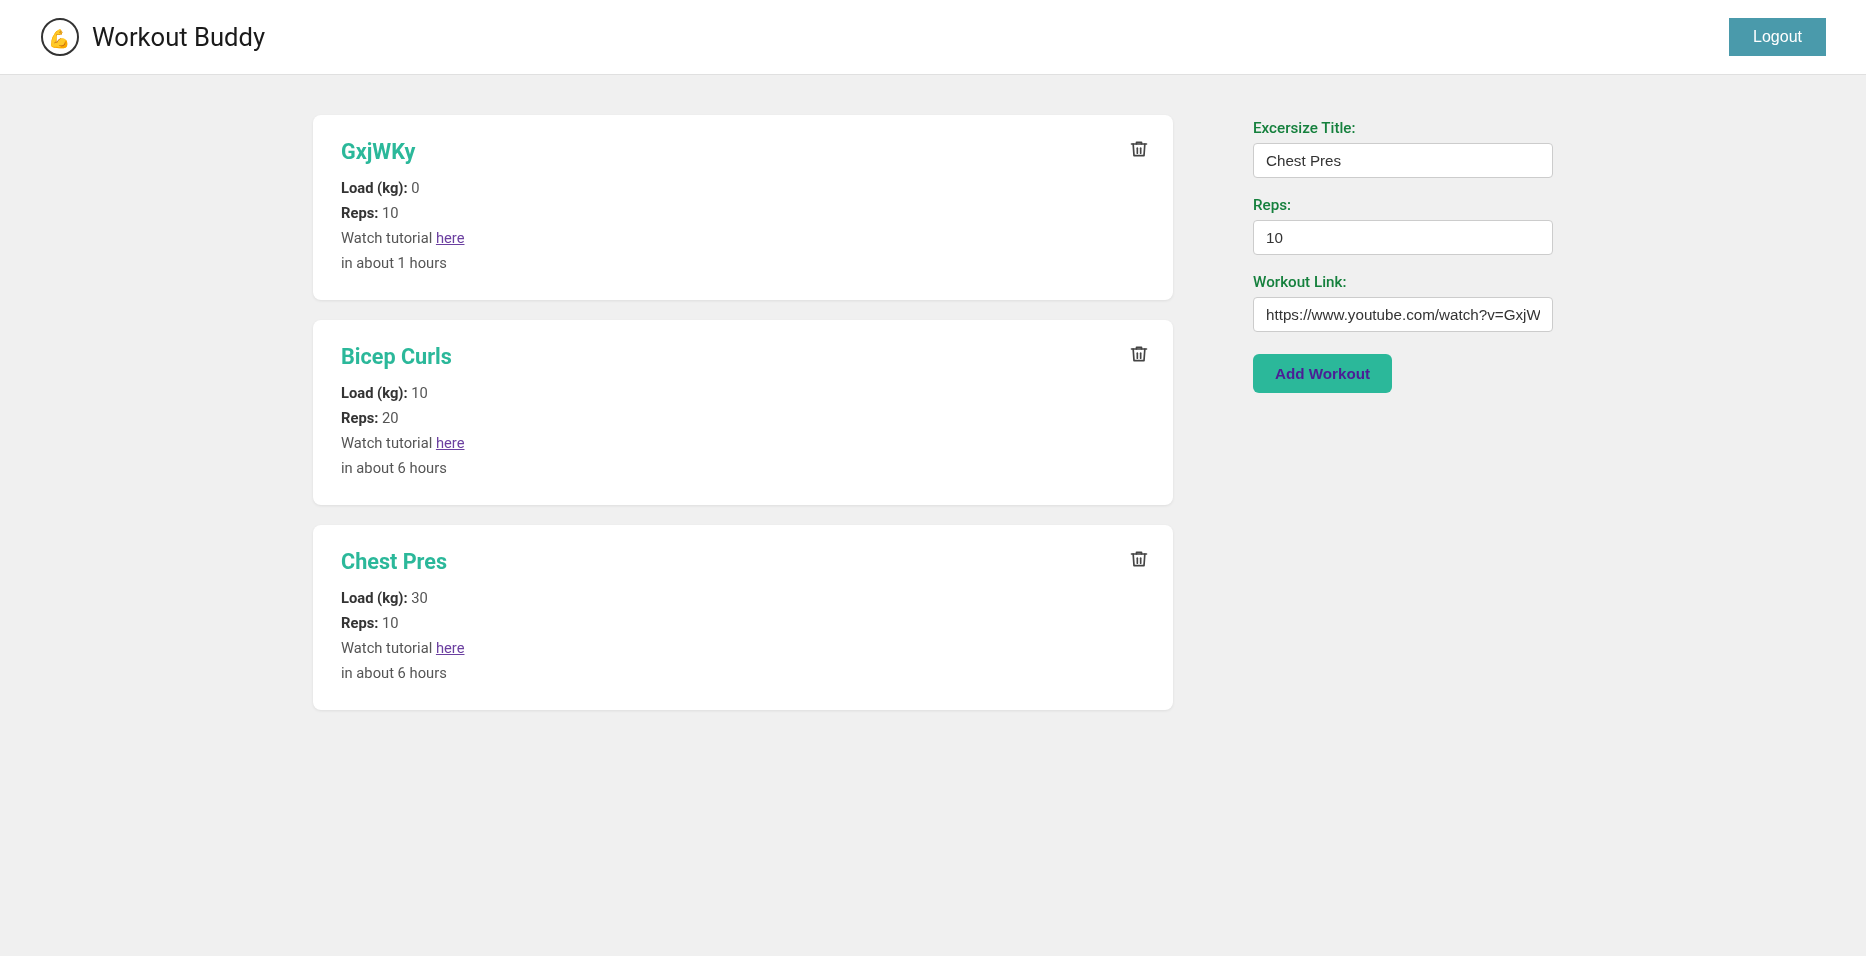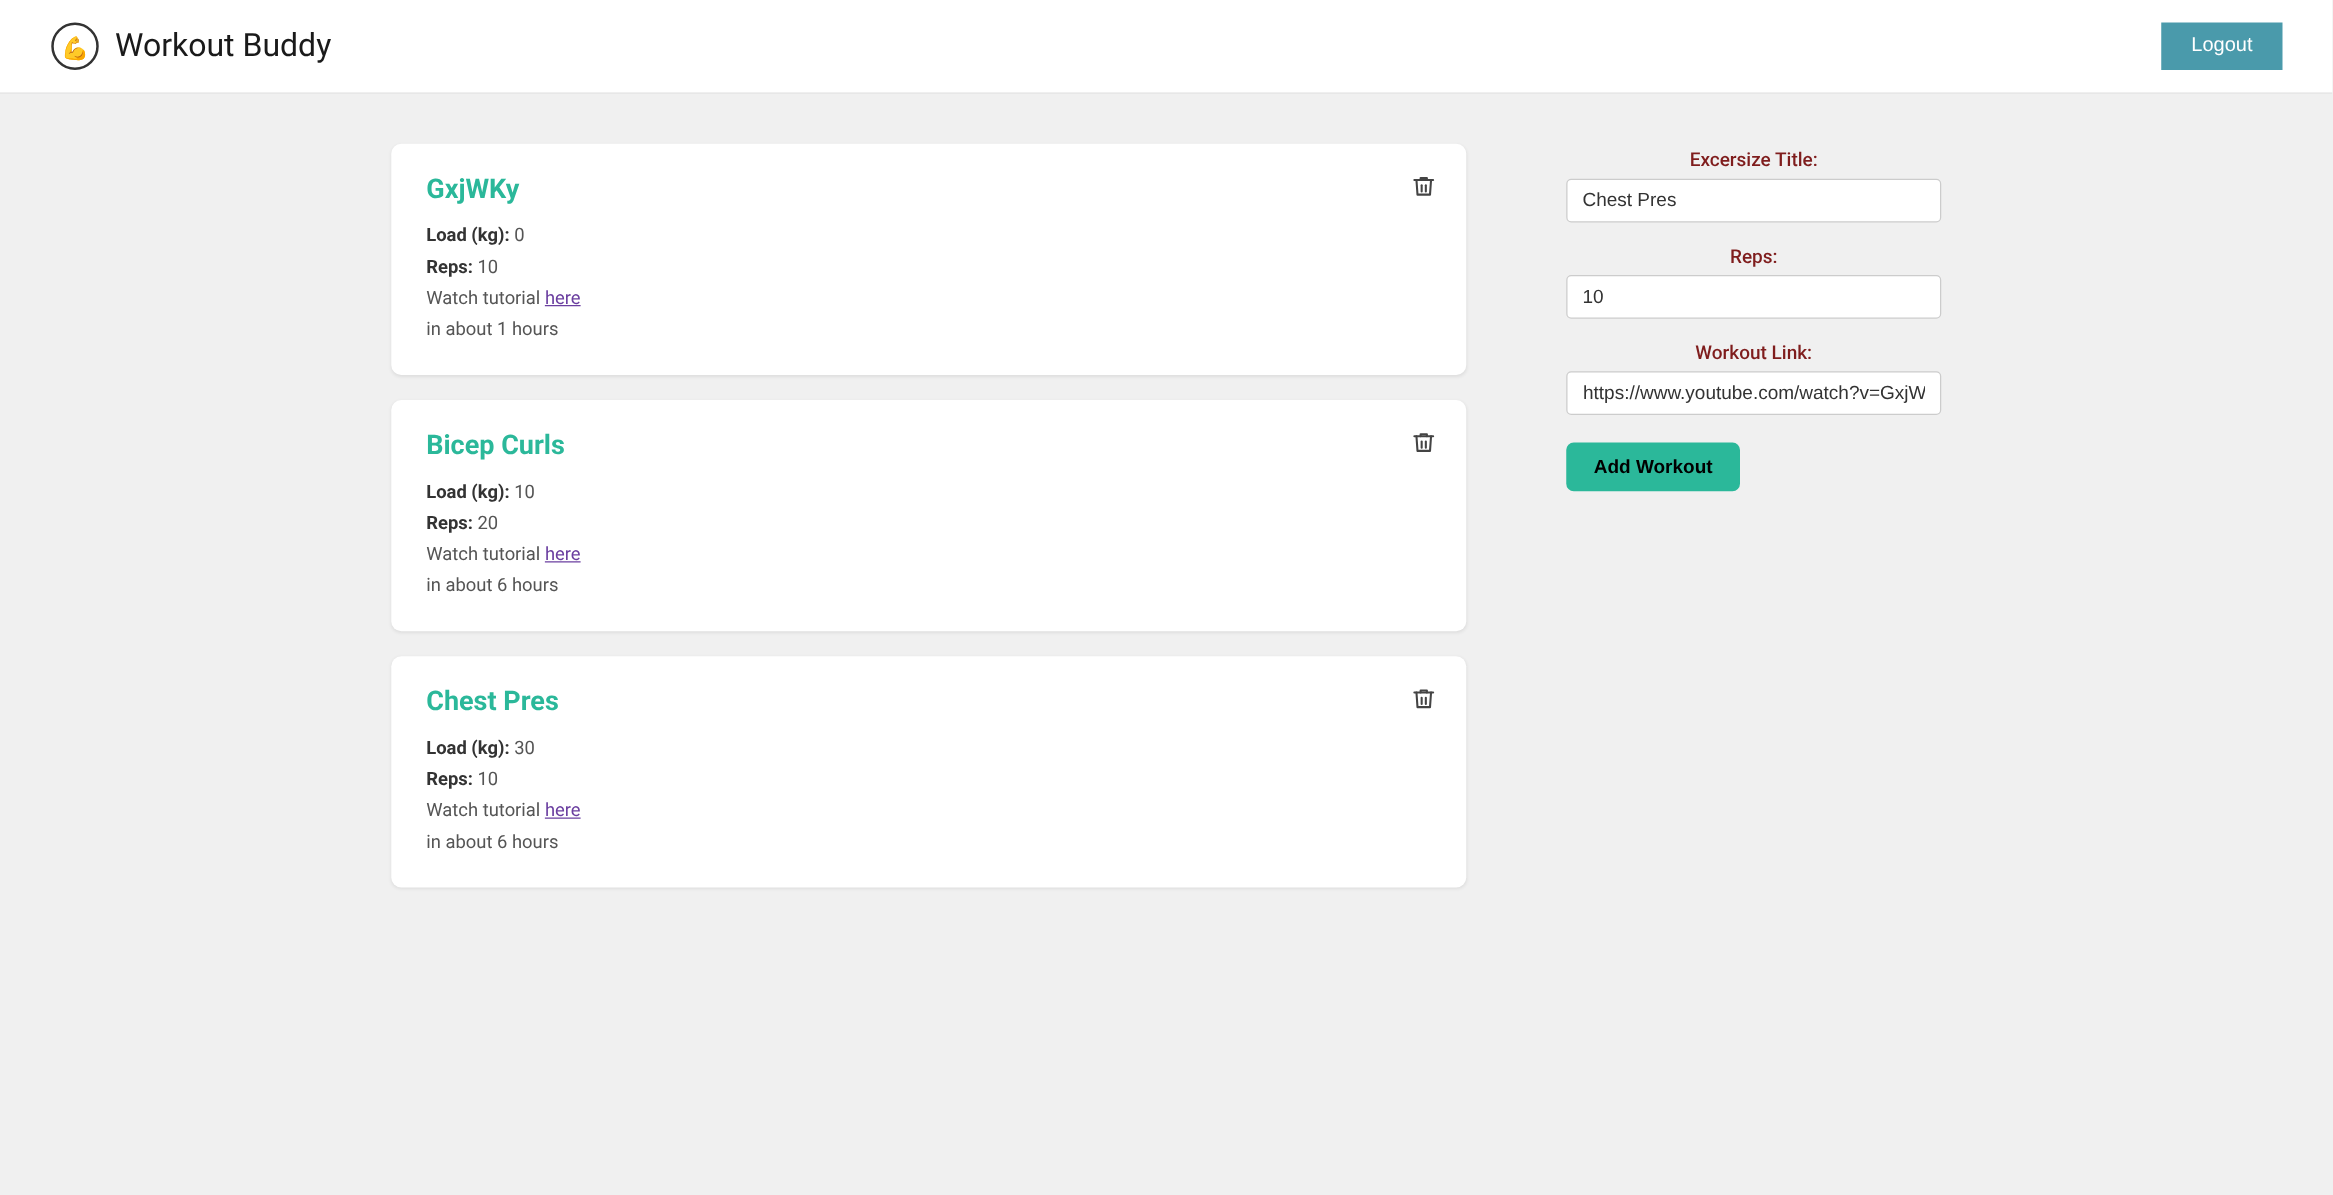--- a/index.html
+++ b/index.html
@@ -124,40 +124,39 @@
       margin-bottom: 20px;
     }
 
     .form-group {
       margin-bottom: 18px;
     }
 
     .form-label {
       display: block;
       font-size: 0.95rem;
-      color: #7f1d1d;
+      color: #15803d;
       margin-bottom: 6px;
       font-weight: 500;
-      text-align: center;
     }
 
     .form-input {
       width: 100%;
       padding: 8px 12px;
       border: 1px solid #ccc;
       border-radius: 4px;
       font-size: 0.95rem;
       color: #333;
       background: #fff;
       outline: none;
     }
 
     .add-workout-button {
       background-color: #2bb89a;
-      color: #000000;
+      color: #4c1d95;
       border: none;
       padding: 11px 22px;
       border-radius: 6px;
       font-size: 0.95rem;
       font-weight: 600;
       cursor: pointer;
       margin-top: 4px;
       text-align: center;
     }
 

